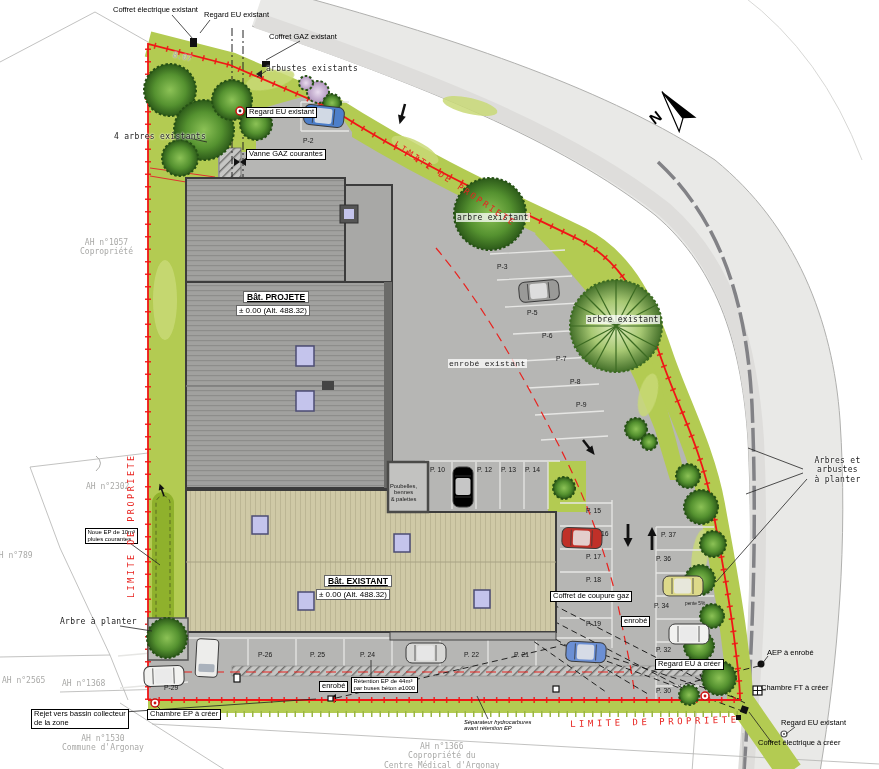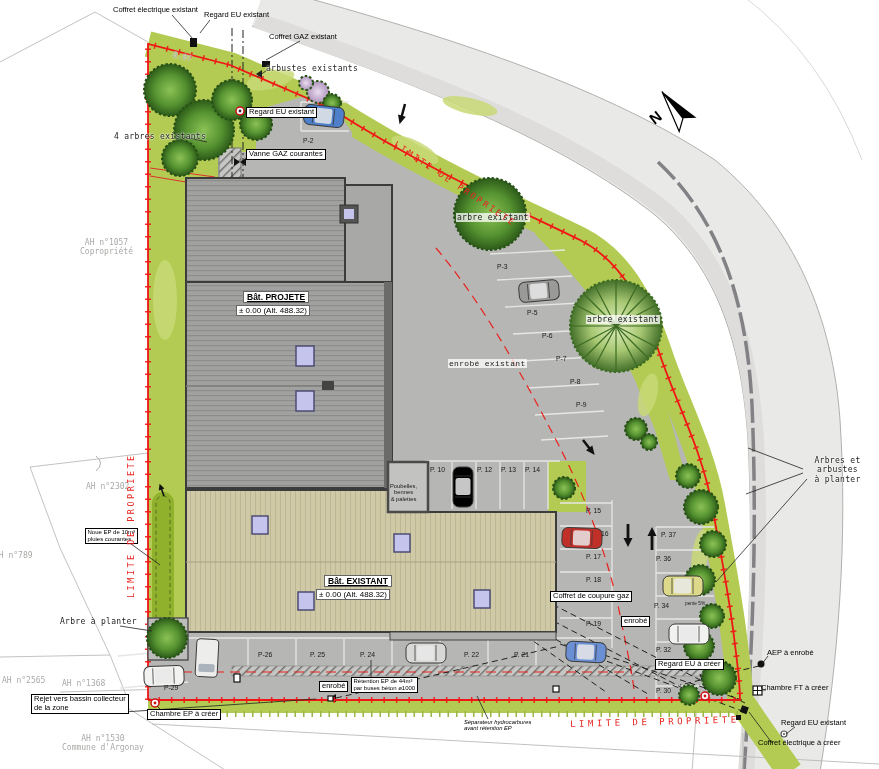--- a/index.html
+++ b/index.html
@@ -335,40 +335,43 @@
       <div class="lbl boxed" style="left: 246px; top: 149px;">Vanne GAZ courantes</div>
       <div class="lbl parcel" style="left: 174px; top: 50px; transform: rotate(14deg);">8.07</div>
       <div class="lbl parcel ctr" style="left: 80px; top: 238px;">AH n°1057
 Copropriété</div>
       <div class="lbl parcel" style="left: 86px; top: 482px;">AH n°2302</div>
       <div class="lbl parcel" style="left: -6px; top: 551px;">AH n°789</div>
       <div class="lbl parcel" style="left: 2px; top: 676px;">AH n°2565</div>
       <div class="lbl parcel" style="left: 62px; top: 679px;">AH n°1368</div>
       <div class="lbl parcel ctr" style="left: 62px; top: 734px;">AH n°1530
 Commune d'Argonay</div>
+      <div class="lbl parcel ctr" style="left: 384px; top: 742px;">AH n°1366
+Copropriété du
+Centre Médical d'Argonay</div>
       <div class="lbl parcel" style="left: 650px; top: 776px;">AH n°1670</div>
       <div class="lbl bname" style="left: 243px; top: 291px;">Bât. PROJETE</div>
       <div class="lbl balt" style="left: 236px; top: 305px;">± 0.00 (Alt. 488.32)</div>
       <div class="lbl bname" style="left: 324px; top: 575px;">Bât. EXISTANT</div>
       <div class="lbl balt" style="left: 316px; top: 589px;">± 0.00 (Alt. 488.32)</div>
       <div class="lbl sketchhalo" style="left: 456px; top: 213px;">arbre existant</div>
       <div class="lbl sketchhalo" style="left: 586px; top: 315px;">arbre existant</div>
       <div class="lbl sketchhalo" style="left: 448px; top: 359px; font-family: Liberation Mono, monospace;">enrobé existant</div>
       <div class="lbl tinyc" style="left: 390px; top: 483px;">Poubelles,
 bennes
 &amp; palettes</div>
       <div class="lbl boxed" style="left: 550px; top: 591px;">Coffret de coupure gaz</div>
       <div class="lbl boxed" style="left: 621px; top: 616px;">enrobé</div>
       <div class="lbl boxed" style="left: 319px; top: 681px;">enrobé</div>
       <div class="lbl boxtiny" style="left: 351px; top: 677px;">Rétention EP de 44m³
 par buses béton ø1000</div>
       <div class="lbl tinyi" style="left: 464px; top: 719px;">Séparateur hydrocarbures
 avant rétention EP</div>
       <div class="lbl boxed" style="left: 147px; top: 709px;">Chambre EP à créer</div>
-      <div class="lbl boxed" style="left: 31px; top: 694px;">Rejet vers bassin collecteur
+      <div class="lbl boxed" style="left: 31px; top: 709px;">Rejet vers bassin collecteur
 de la zone</div>
       <div class="lbl boxed" style="left: 655px; top: 659px;">Regard EU à créer</div>
       <div class="lbl plain" style="left: 767px; top: 649px;">AEP à enrobé</div>
       <div class="lbl plain" style="left: 761px; top: 684px;">Chambre FT à créer</div>
       <div class="lbl plain" style="left: 781px; top: 719px;">Regard EU existant</div>
       <div class="lbl plain" style="left: 758px; top: 739px;">Coffret électrique à créer</div>
       <div class="lbl sketch" style="left: 60px; top: 617px;">Arbre à planter</div>
       <div class="lbl sketch ctr" style="left: 796px; top: 456px;">Arbres et arbustes
 à planter</div>
       <div class="lbl boxtiny" style="left: 85px; top: 528px;">Noue EP de 10m³

